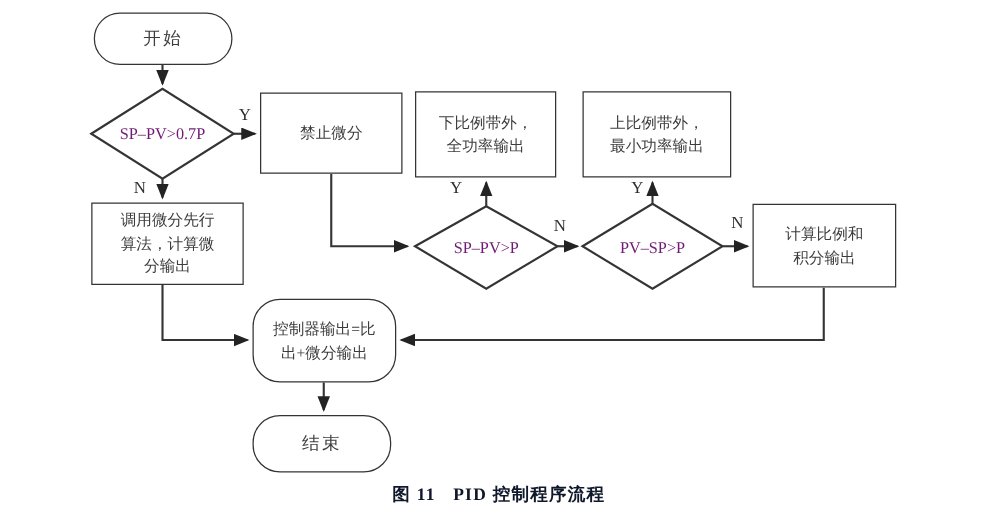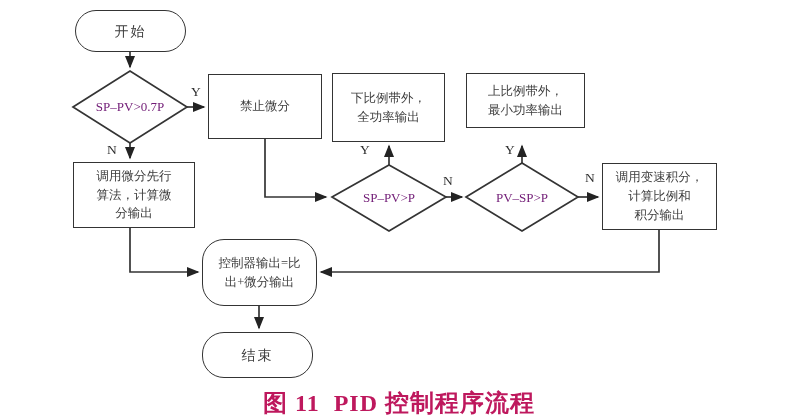--- a/index.html
+++ b/index.html
@@ -54,23 +54,23 @@
     color: #2e2e2e;
     font-size: 13.5px;
     font-style: normal;
   }
 
   .caption {
     position: absolute;
     left: 0; top: 387px;
     width: 100%;
     text-align: center;
-    color: #be185d;
+    color: #0f172a;
     font-weight: bold;
-    font-size: 24px;
+    font-size: 14px;
     letter-spacing: 1px;
   }
   .caption .gap { display: inline-block; width: 14px; }
 </style>
 </head>
 <body>
 
 <div class="canvas">
 
   <svg class="wires" viewBox="0 0 798 418" xmlns="http://www.w3.org/2000/svg">
@@ -109,33 +109,32 @@
 
   <div class="node" style="left:208px; top:74px; width:114px; height:65px;">
     <span class="ln">禁止微分</span>
   </div>
 
   <div class="node" style="left:332px; top:73px; width:113px; height:69px;">
     <span class="ln">下比例带外，</span>
     <span class="ln">全功率输出</span>
   </div>
 
-  <div class="node" style="left:466px; top:73px; width:119px; height:55px;">
+  <div class="node" style="left:466px; top:73px; width:119px; height:69px;">
     <span class="ln">上比例带外，</span>
     <span class="ln">最小功率输出</span>
   </div>
 
   <div class="node" style="left:73px; top:162px; width:122px; height:66px;">
     <span class="ln">调用微分先行</span>
     <span class="ln">算法，计算微</span>
     <span class="ln">分输出</span>
   </div>
 
   <div class="node" style="left:602px; top:163px; width:115px; height:67px;">
-    <span class="ln">调用变速积分，</span>
     <span class="ln">计算比例和</span>
     <span class="ln">积分输出</span>
   </div>
 
   <div class="node" style="left:202px; top:239px; width:115px; height:67px;border-radius:22px;">
     <span class="ln">控制器输出=比</span>
     <span class="ln">出+微分输出</span>
   </div>
 
   <span class="dtext" style="left:130px; top:107px;">SP–PV&gt;0.7P</span>

